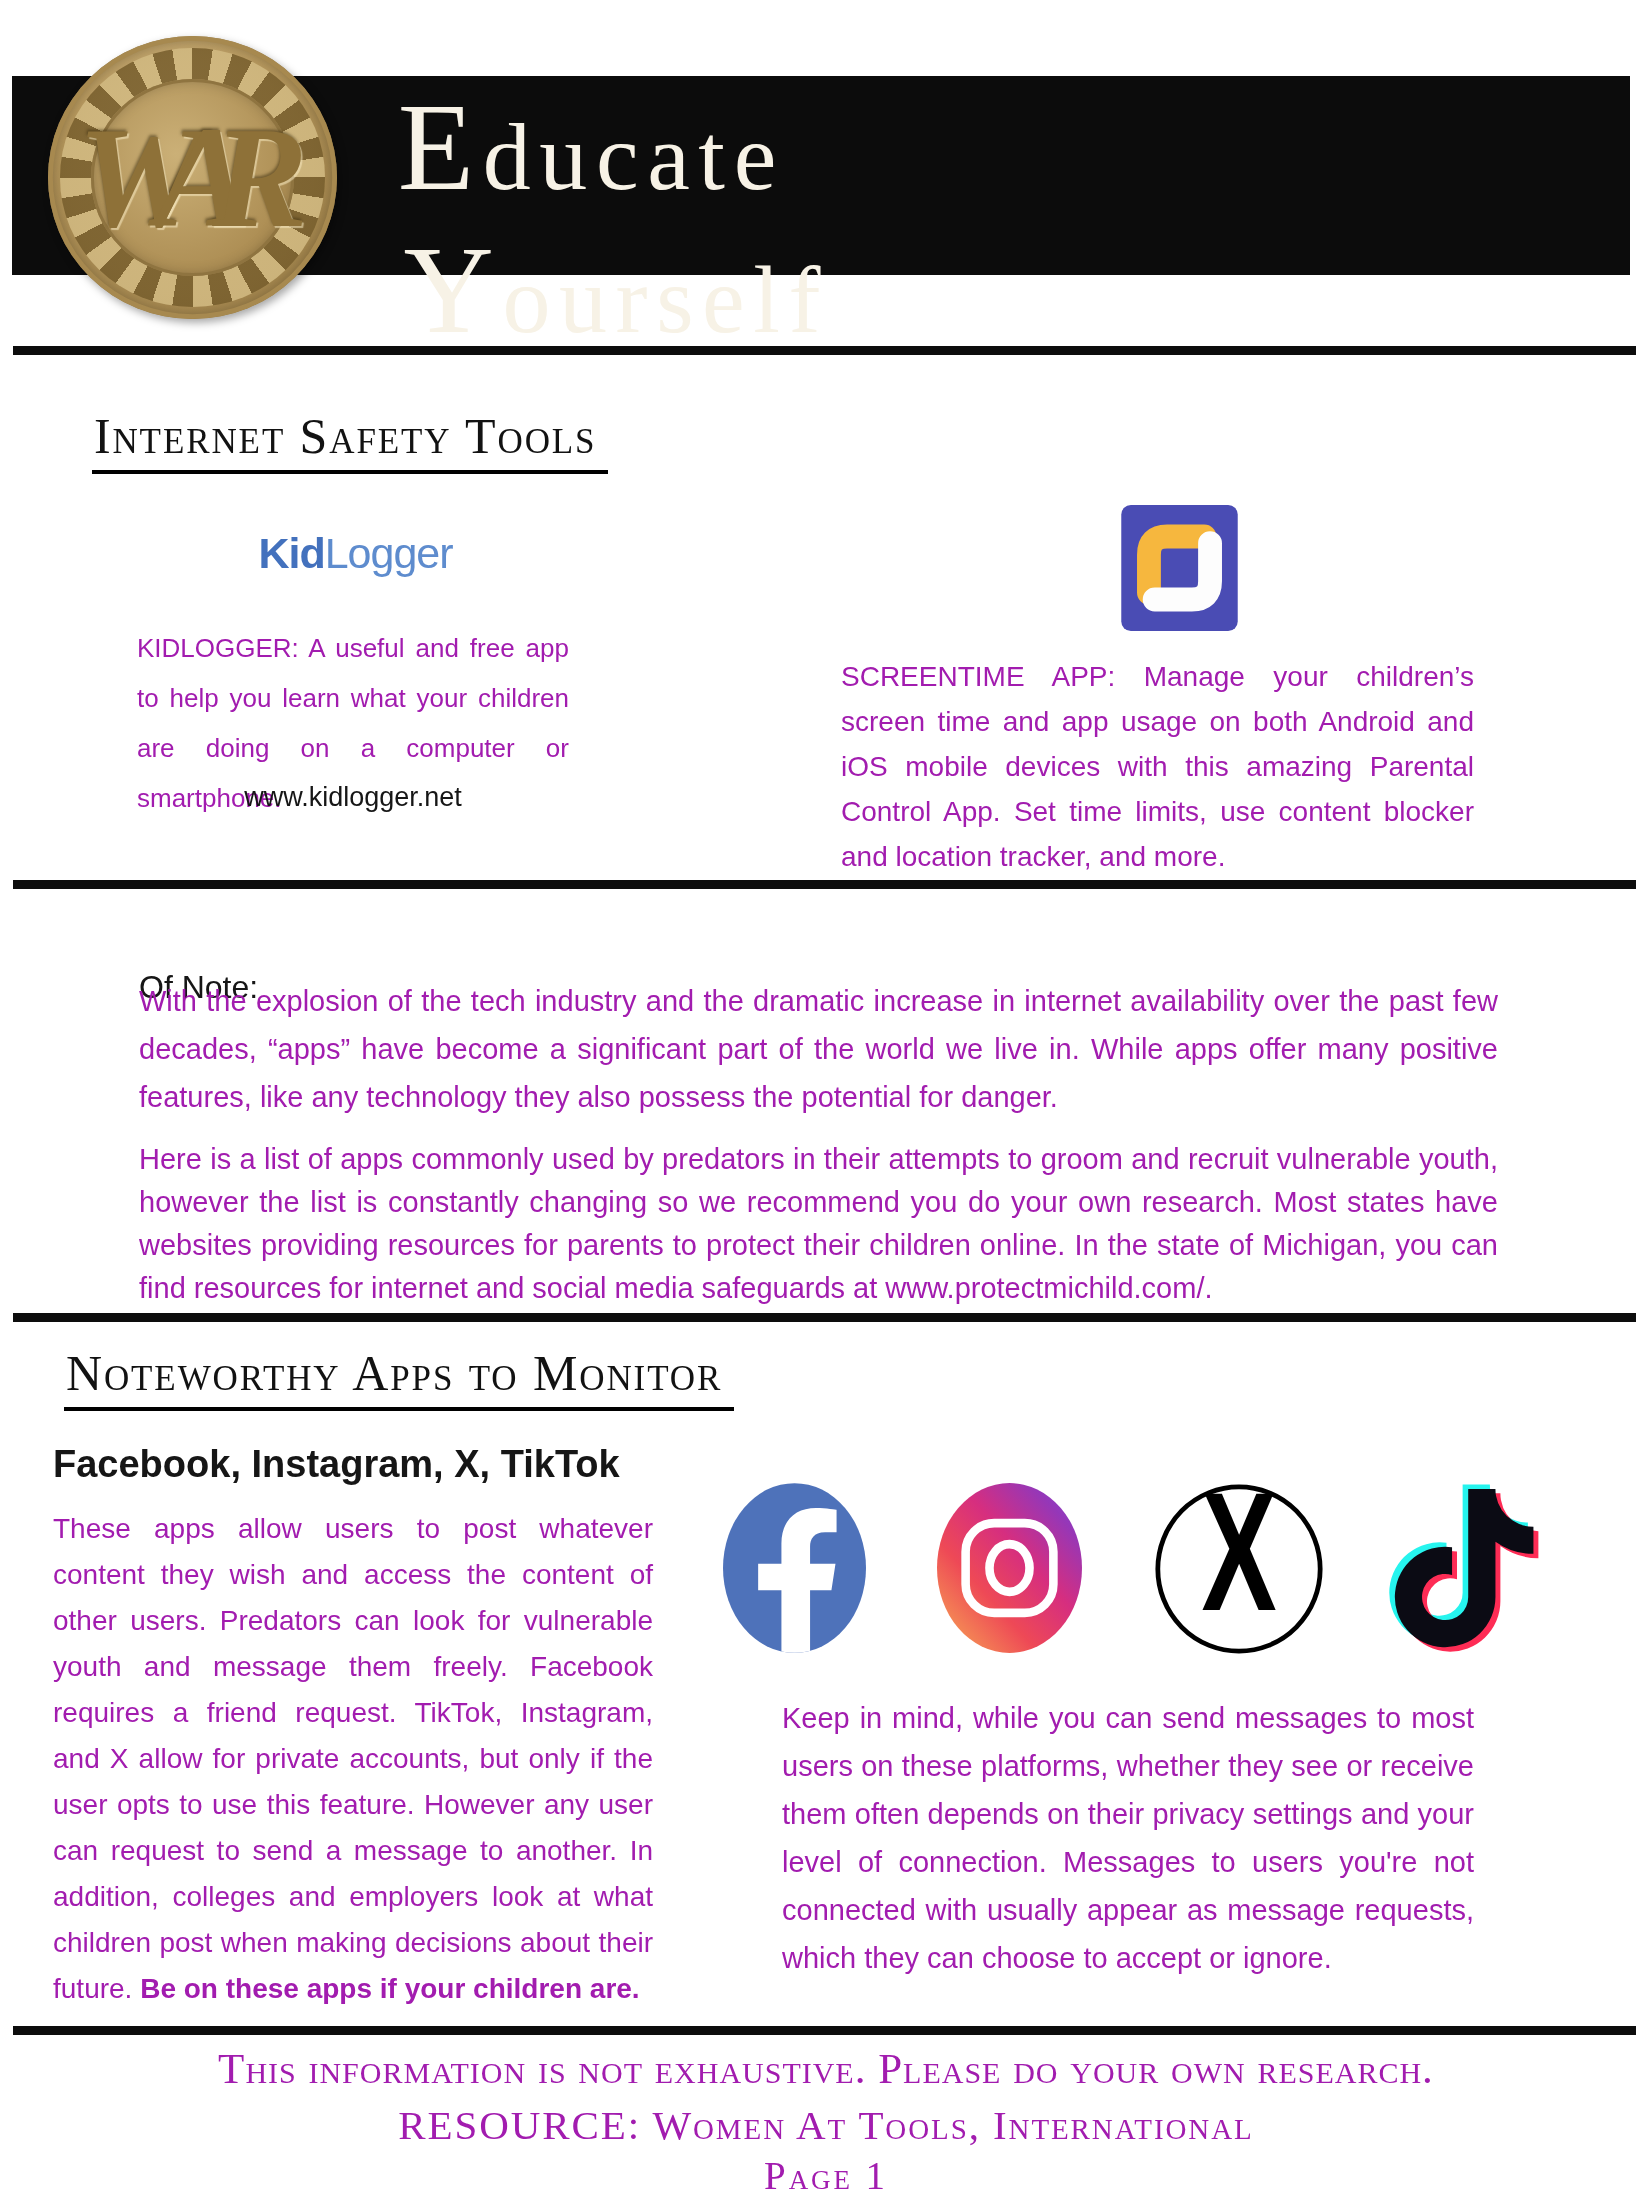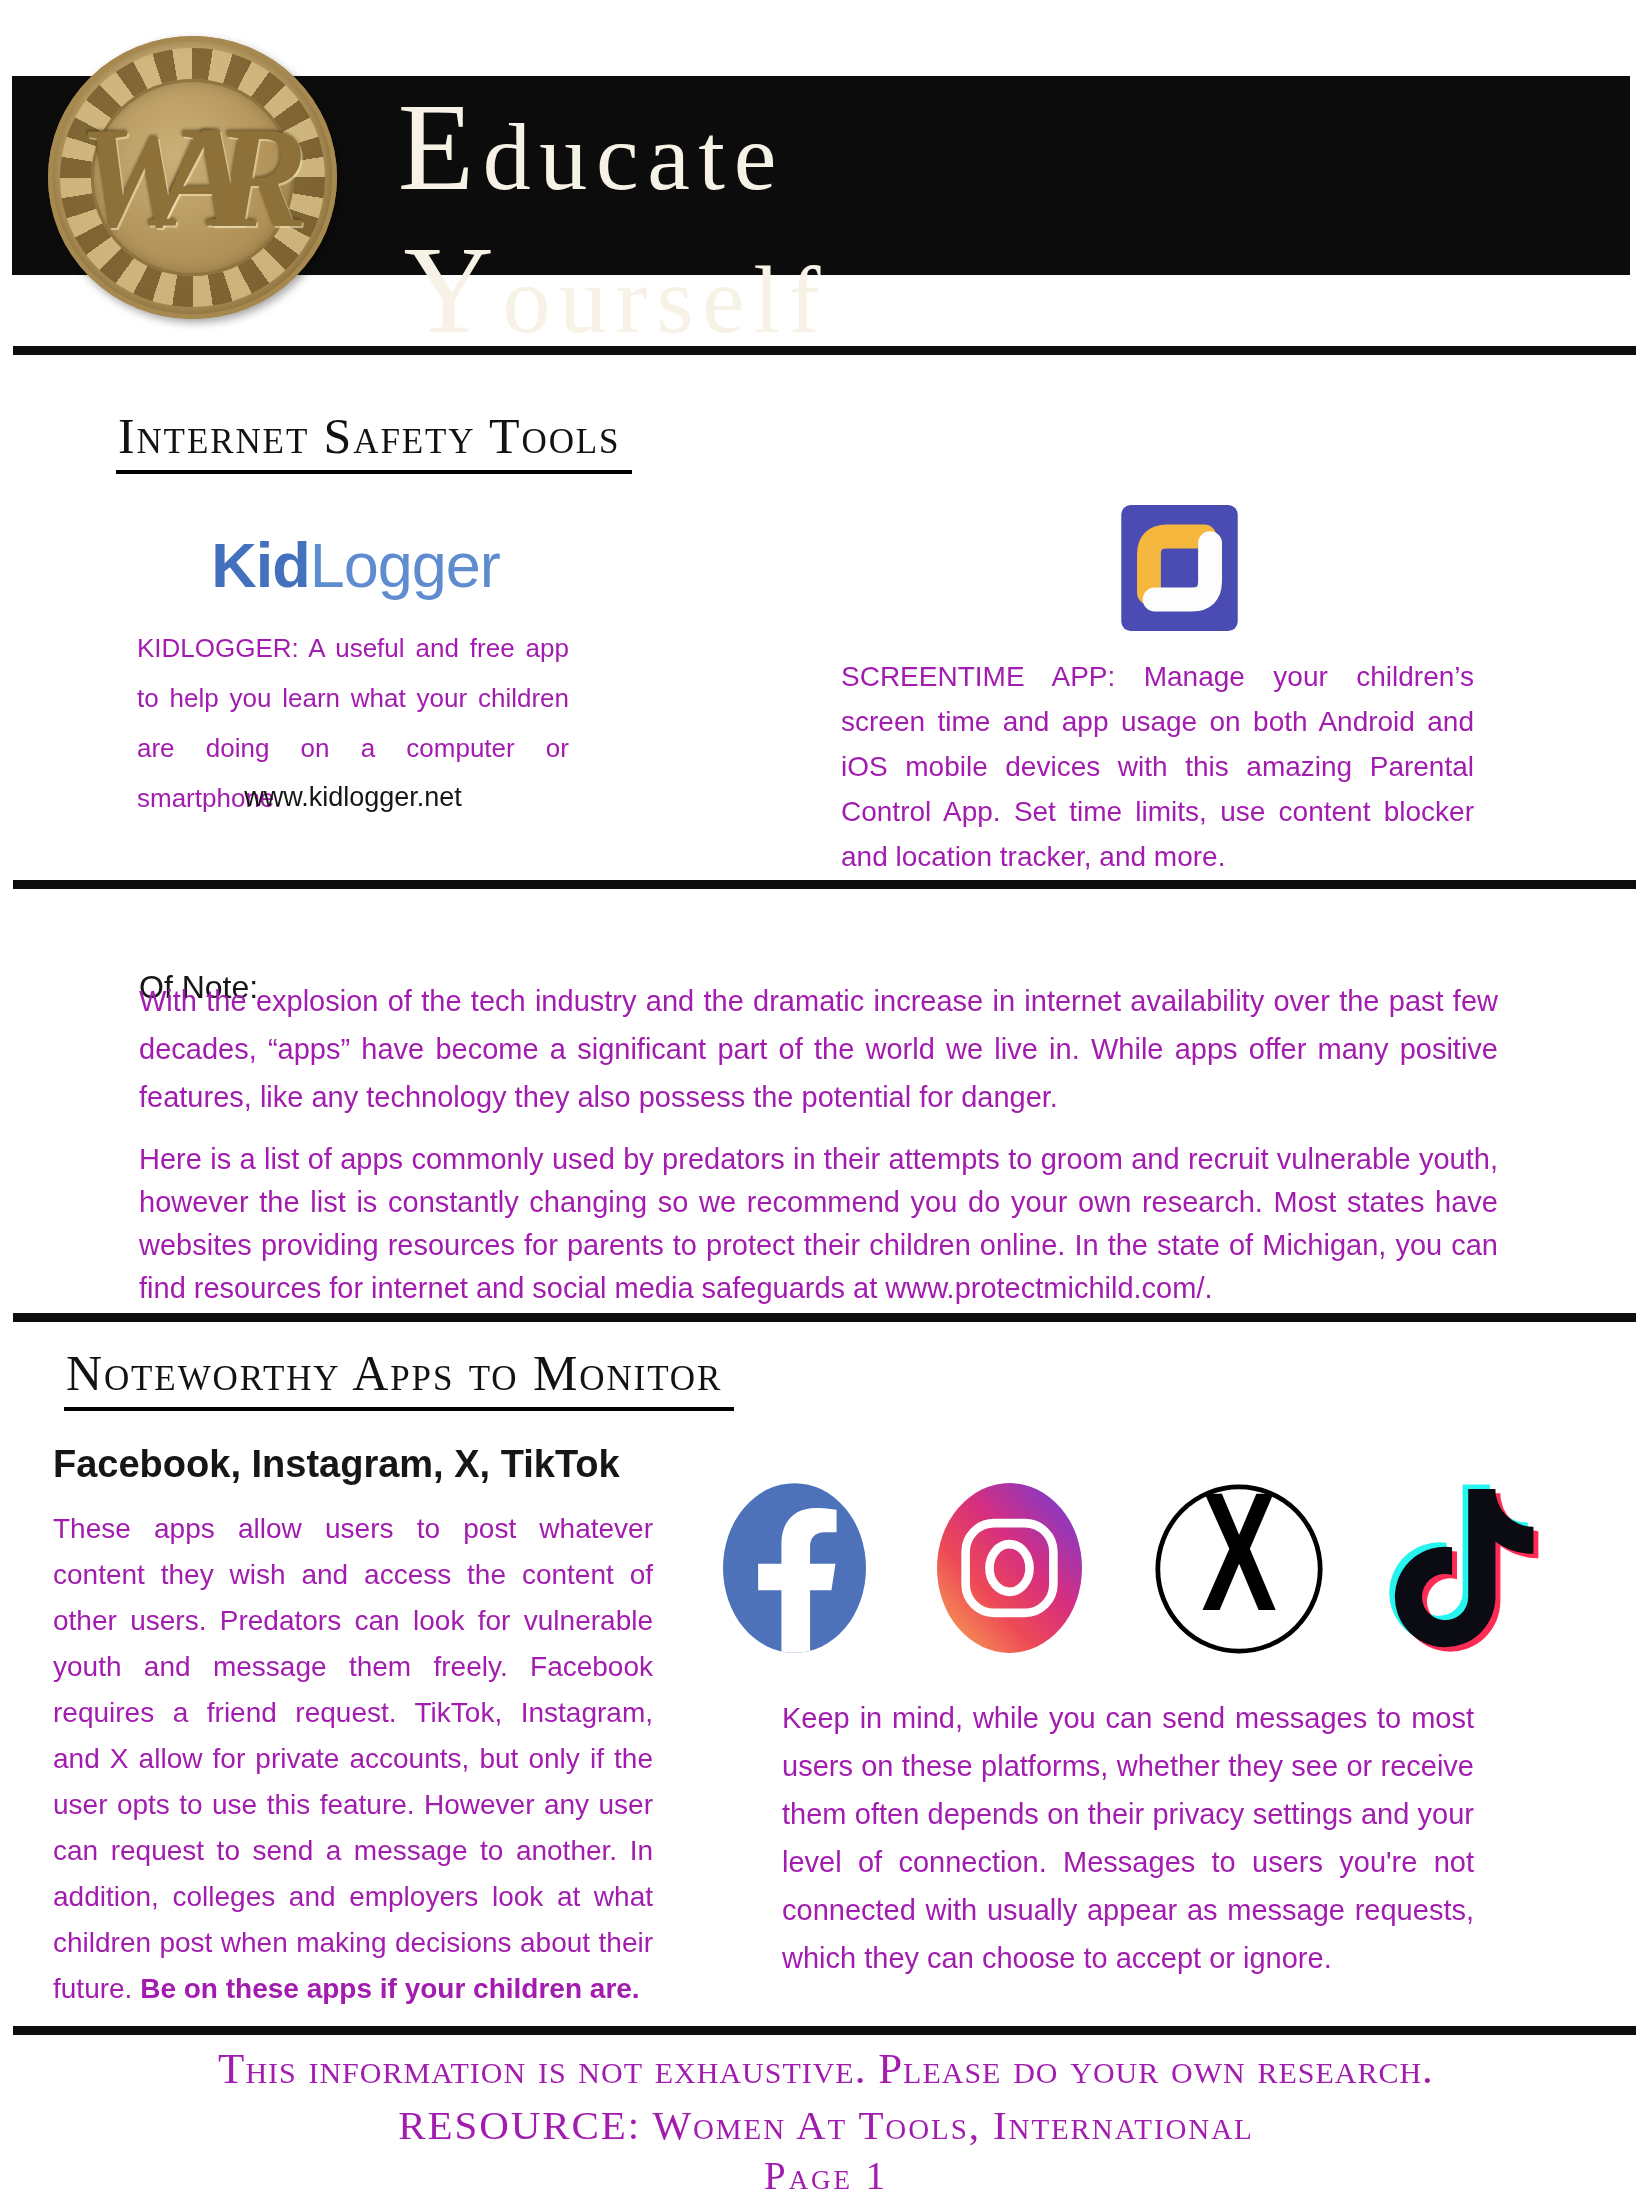--- a/index.html
+++ b/index.html
@@ -48,21 +48,21 @@
     font-family:"Liberation Serif", serif; font-variant:small-caps;
     color:#121212; letter-spacing:1.9px; white-space:nowrap;
   }
   .section-heading { font-size:50px; border-bottom:4.8px solid #000; padding:0 11.5px 4.8px 1.9px; display:inline-block; }
 
   
   .body-text { text-align:justify; color:#a21caf; }
   .bold { font-weight:bold; }
 
   #kidlogger-wordmark { left:143px; top:529px; width:425px; text-align:center;
-    font-size:63px; letter-spacing:-1px; white-space:nowrap; }
+    font-size:43px; letter-spacing:-1px; white-space:nowrap; }
   #kidlogger-wordmark .kid { font-weight:bold; color:#4371bd; }
   #kidlogger-wordmark .logger { font-weight:normal; color:#5e8cce; }
 
   #kidlogger-desc { left:137px; top:623px; width:432px; font-size:26px; line-height:50px; }
   #kidlogger-url  { left:137px; top:782px; width:432px; text-align:center; font-size:27px; }
 
   #screentime-desc { left:841px; top:654px; width:633px; font-size:28px; line-height:45px; }
 
   #ofnote-heading { left:139px; top:969px; font-size:32px; font-weight:normal; }
   #ofnote-p1 { left:139px; top:977px; width:1359px; font-size:29px; line-height:48px; }
@@ -91,21 +91,21 @@
       <span class="title-word">Educate</span>
       <span class="title-word">Yourself</span>
     </div>
   </div>
   <div class="abs" id="coin">
     <div id="coin-text">WAR</div>
   </div>
 
   <div class="rule" style="top:346px"></div>
 
-  <div class="abs" style="left:116px; top:407px;">
+  <div class="abs" style="left:92px; top:407px;">
     <span class="sc-heading section-heading">Internet Safety Tools</span>
   </div>
 
   <div class="abs" id="kidlogger-wordmark">
     <span class="kid">Kid</span><span class="logger">Logger</span>
   </div>
   <div class="abs body-text" id="kidlogger-desc">KIDLOGGER: A useful and free app to help you learn what your children are doing on a computer or smartphone.</div>
   <div class="abs" id="kidlogger-url">www.kidlogger.net</div>
 
   <div class="abs" style="left:1121px; top:505px;">

